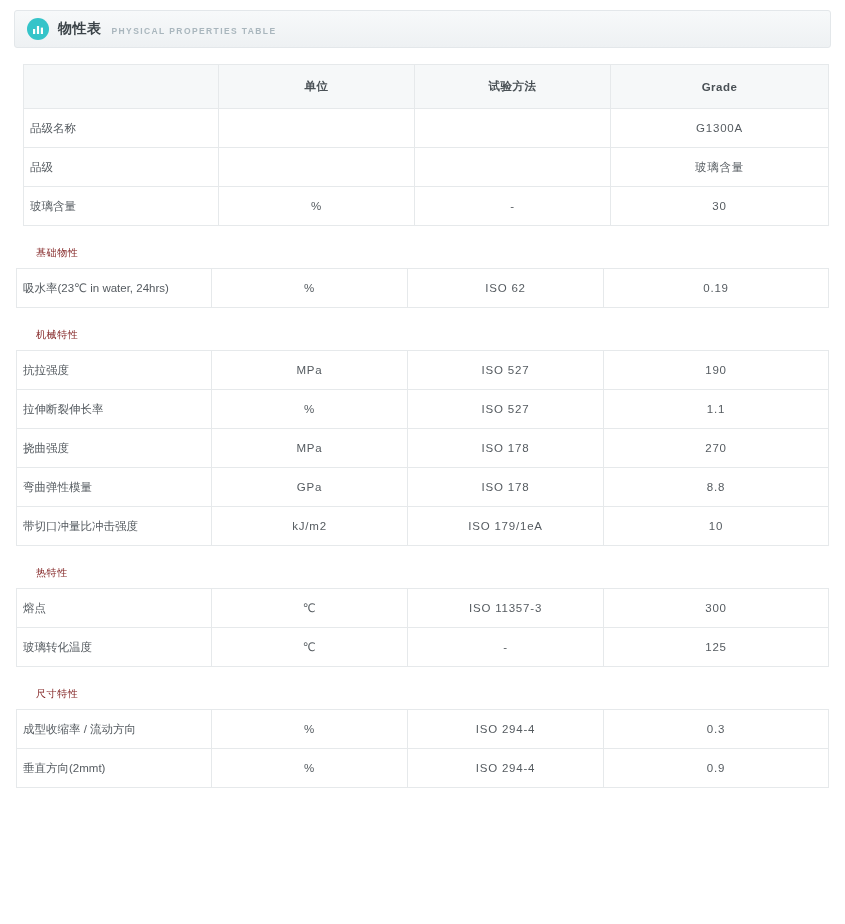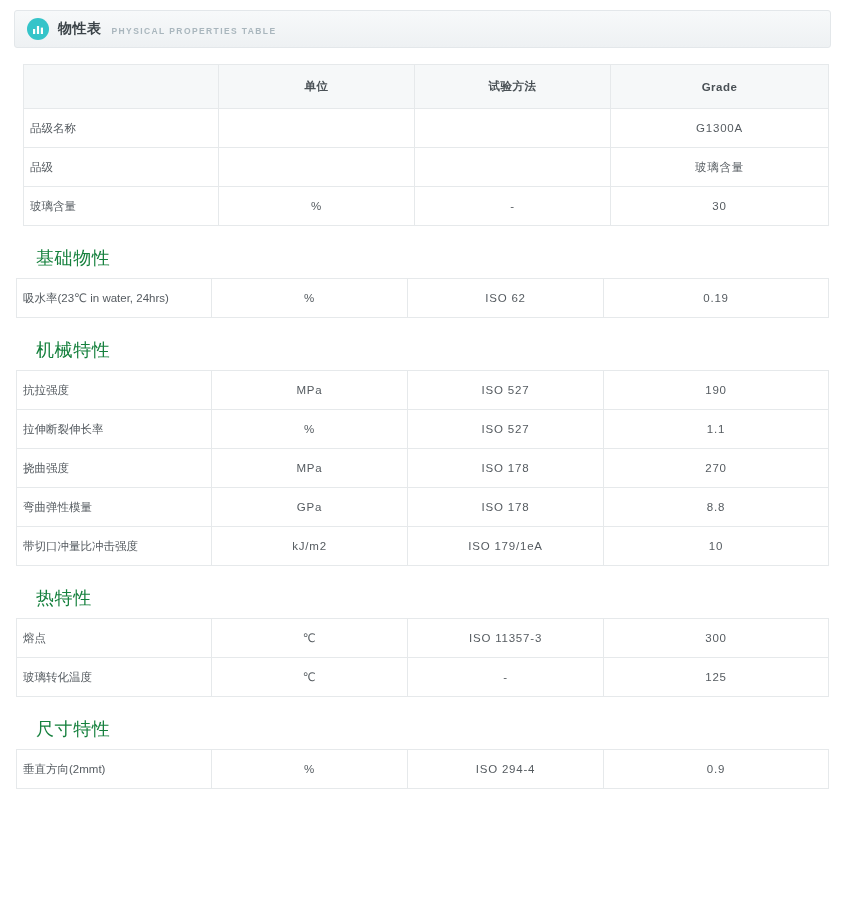--- a/index.html
+++ b/index.html
@@ -50,22 +50,22 @@
     font-size: 8.5px;
     color: #a9b6bd;
     letter-spacing: 1.4px;
     font-weight: bold;
     padding-top: 3px;
   }
 
   
   .section-title {
     margin: 20px 0 8px 36px;
-    font-size: 18px;
-    color: #15803d;
+    font-size: 10px;
+    color: #7f1d1d;
     letter-spacing: 0.6px;
   }
 
   
   .table-wrap { margin: 0 16px; }
   .table-wrap.first { margin-top: 16px; padding-left: 7px; }
   table.pp {
     width: 100%;
     border-collapse: collapse;
     table-layout: fixed;
@@ -211,20 +211,26 @@
             <td class="c-grade letter-sp">125</td>
           </tr>
         </tbody>
       </table>
     </div>
     <div class="section-title">尺寸特性</div>
     <div class="table-wrap">
       <table class="pp">
         <tbody>
           <tr>
+            <td class="c-name">成型收缩率 / 流动方向</td>
+            <td class="c-unit letter-sp">%</td>
+            <td class="c-method letter-sp">ISO 294-4</td>
+            <td class="c-grade letter-sp">0.3</td>
+          </tr>
+          <tr>
             <td class="c-name">垂直方向(2mmt)</td>
             <td class="c-unit letter-sp">%</td>
             <td class="c-method letter-sp">ISO 294-4</td>
             <td class="c-grade letter-sp">0.9</td>
           </tr>
         </tbody>
       </table>
     </div>
   </div>
 

